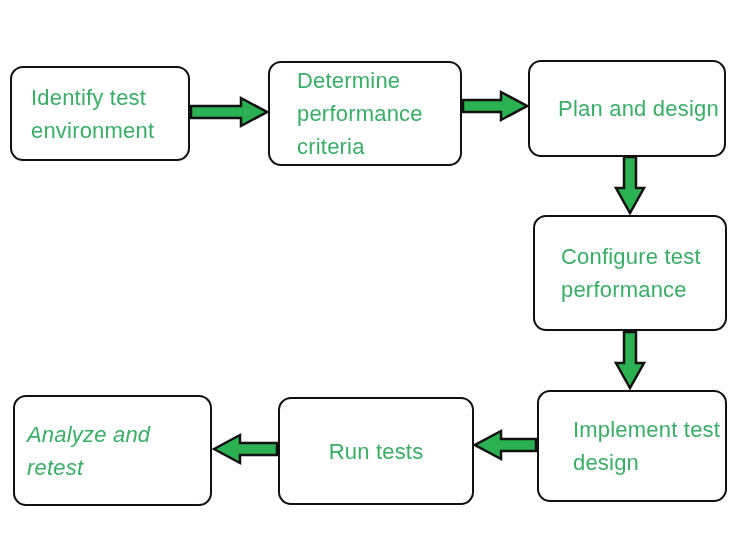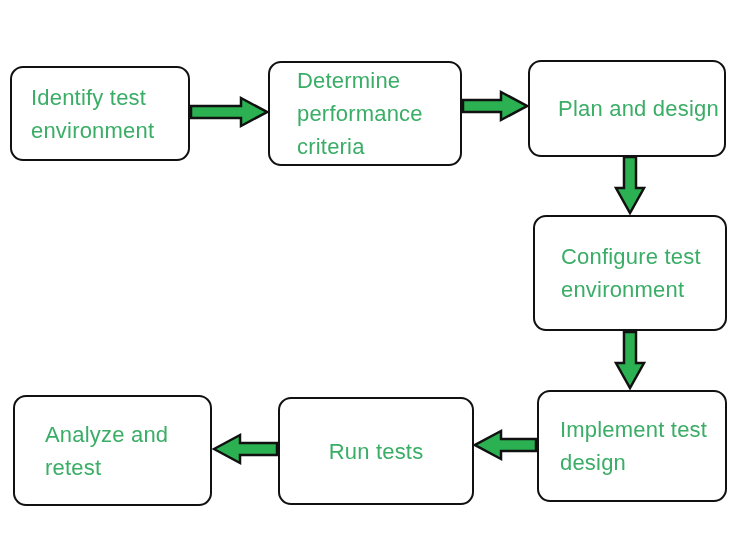--- a/index.html
+++ b/index.html
@@ -35,25 +35,25 @@
   
   #node-identify   { left: 10px;  top: 58px;  width: 180px; height: 95px;  }
   #node-identify .label   { padding-left: 19px; }
   #node-determine  { left: 268px; top: 53px;  width: 194px; height: 105px; }
   #node-determine .label  { padding-left: 27px; }
   #node-plan       { left: 528px; top: 52px;  width: 198px; height: 97px; justify-content: center;  }
   #node-plan .label       { padding-left: 23px; }
   #node-configure  { left: 533px; top: 207px; width: 194px; height: 116px; }
   #node-configure .label  { padding-left: 26px; }
   #node-implement  { left: 537px; top: 382px; width: 190px; height: 112px; }
-  #node-implement .label  { padding-left: 21px; }
+  #node-implement .label  { padding-left: 34px; }
   #node-run        { left: 278px; top: 389px; width: 196px; height: 108px; justify-content: center; }
   #node-run .label        { padding-left: 0; }
   #node-analyze    { left: 13px;  top: 387px; width: 199px; height: 111px; }
-  #node-analyze .label    { padding-left: 30px; }
+  #node-analyze .label    { padding-left: 12px; font-style: italic; }
 
   .edge {
     position: absolute;
     line-height: 0;
   }
   #edge-identify-determine  { left: 190px; top: 87px;  }
   #edge-determine-plan      { left: 462px; top: 81px;  }
   #edge-plan-configure      { left: 613px; top: 148px; }
   #edge-configure-implement { left: 613px; top: 323px; }
   #edge-implement-run       { left: 474px; top: 420px; }
@@ -81,21 +81,21 @@
 performance
 criteria</div>
   </div>
 
   <div class="node" id="node-plan">
     <div class="label">Plan and design</div>
   </div>
 
   <div class="node" id="node-configure">
     <div class="label">Configure test
-environment</div>
+performance</div>
   </div>
 
   <div class="node" id="node-implement">
     <div class="label">Implement test
 design</div>
   </div>
 
   <div class="node" id="node-run">
     <div class="label">Run tests</div>
   </div>

